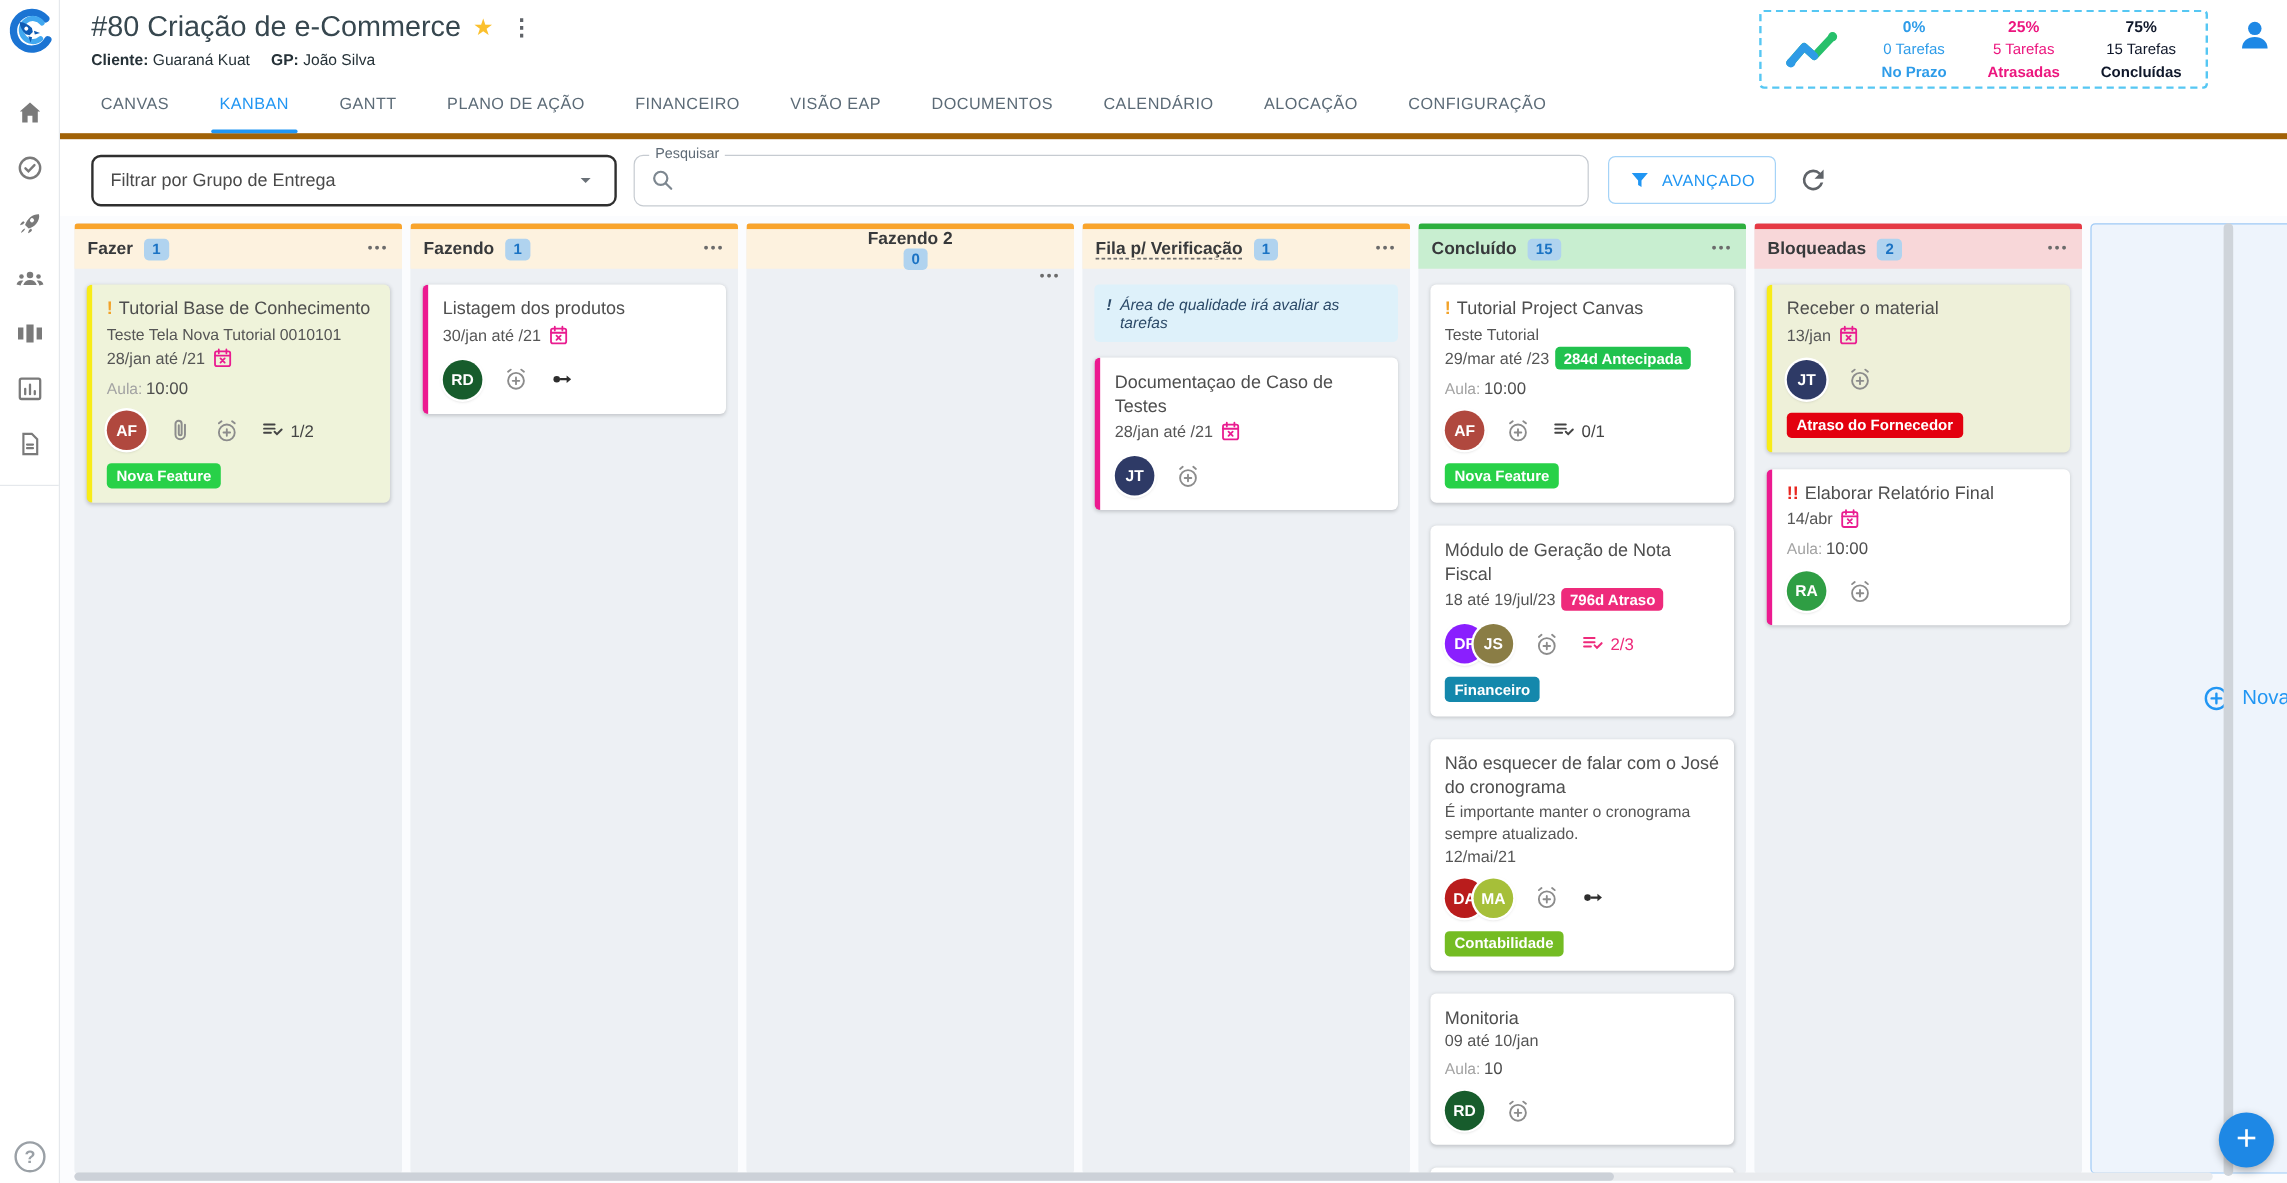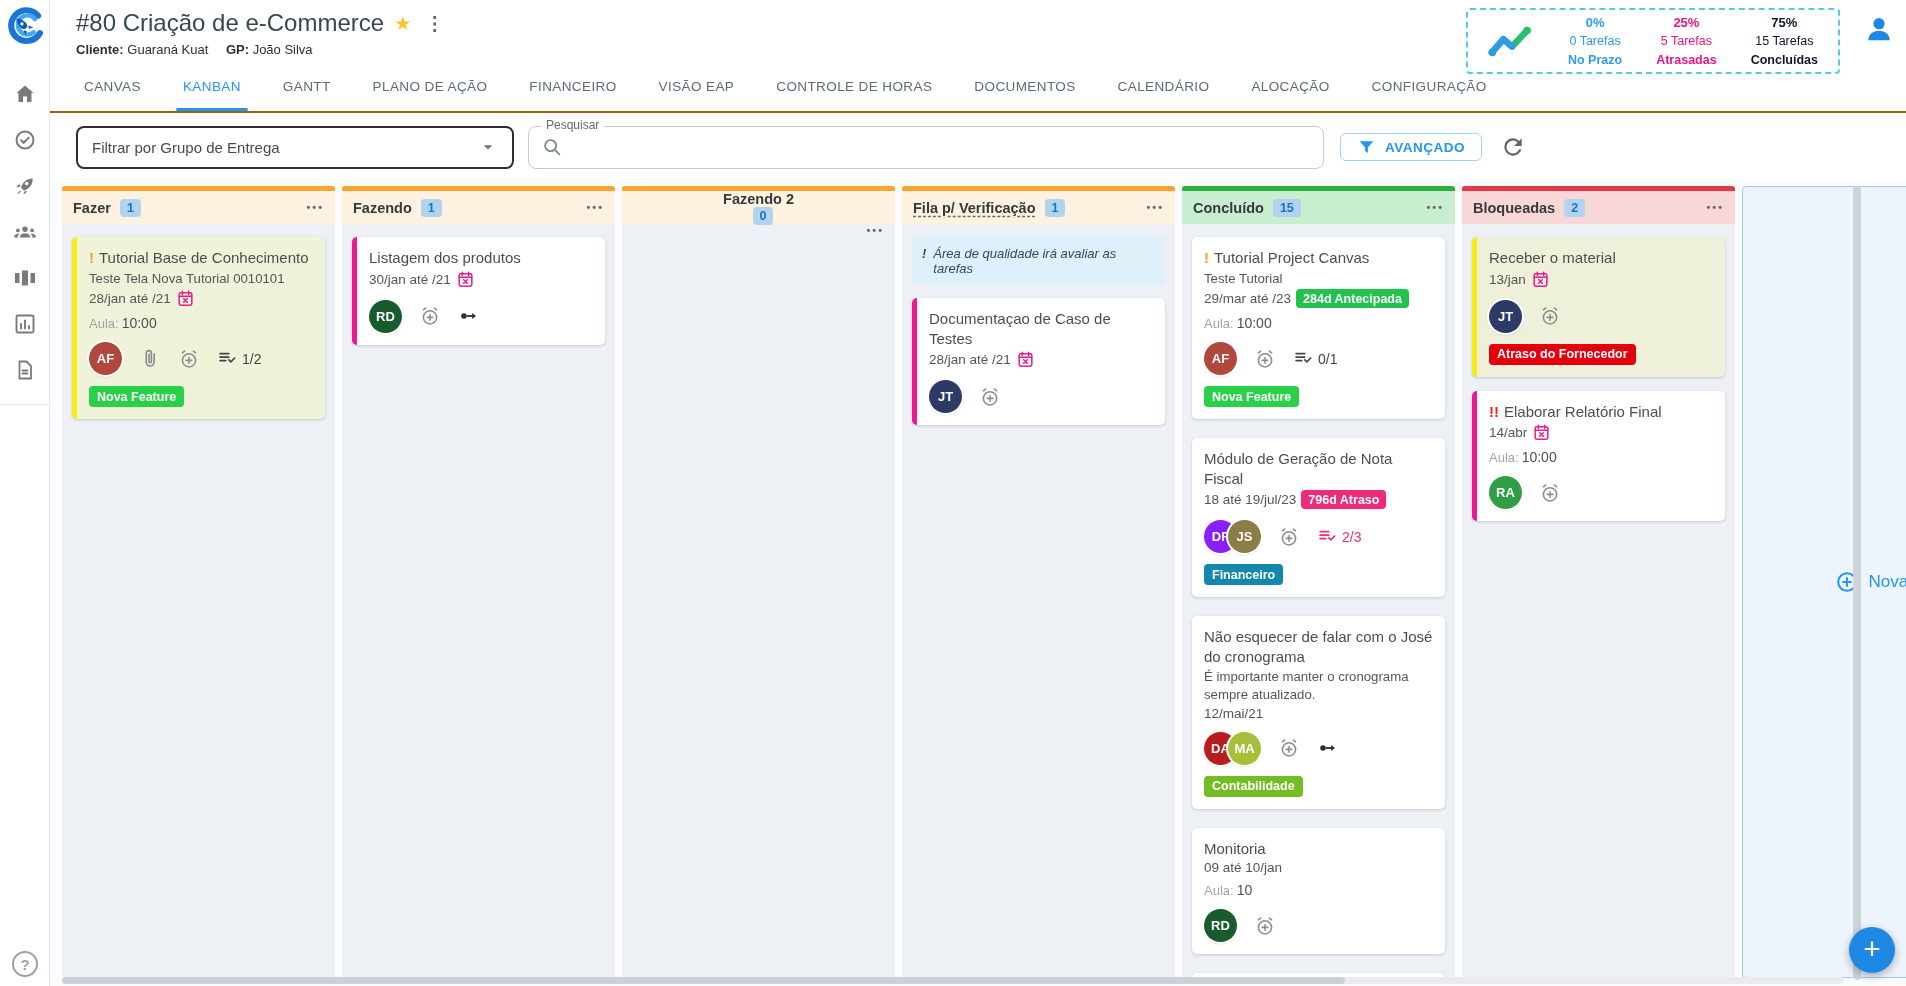--- a/index.html
+++ b/index.html
@@ -26,35 +26,35 @@
   .sub-gap{display:inline-block;width:14px;}
 
   .stats-box{position:absolute;top:8px;right:66px;height:66px;border:2px dashed #56c7f3;border-radius:4px;display:flex;align-items:center;gap:34px;padding:0 20px;background:#fff;}
   .trend{width:46px;height:38px;}
   .stat{text-align:center;font-size:12.5px;line-height:1.5;}
   .stat .pct,.stat .lbl{font-weight:bold;}
   .stat .pct{font-size:13px;}
   .user-avatar{position:absolute;top:13px;right:11px;width:32px;height:32px;cursor:pointer;}
 
   
-  .tabs{display:flex;gap:38px;padding-left:32px;border-bottom:2px solid #a16207;}
+  .tabs{display:flex;gap:38px;padding-left:32px;border-bottom:5px solid #a16207;}
   .tab{position:relative;padding:15px 2px 17px;font-size:13.5px;color:#5c6b77;letter-spacing:.4px;cursor:pointer;white-space:nowrap;}
   .tab.active{color:#2196f3;}
   .tab.active::after{content:'';position:absolute;left:-5px;right:-5px;bottom:0;height:3px;background:#2196f3;border-radius:3px;}
 
   
   .filter-row{display:flex;align-items:center;margin:12px 0 0 26px;height:44px;}
   .ctl{background:#fff;display:flex;align-items:center;}
   .group-select{width:438px;height:43px;border:2px solid #2f2f2f;border-radius:8px;padding:0 14px;color:#4a4a4a;font-size:15px;cursor:pointer;}
   .search-box{width:796px;height:43px;margin-left:14px;border:1px solid #c6cbd1;border-radius:8px;position:relative;padding:0 12px;}
   .search-legend{position:absolute;top:-9px;left:12px;font-size:12px;color:#5f6b76;background:#fff;padding:0 5px;}
   .search-box input{border:none;outline:none;flex:1;font-size:15px;color:#444;margin-left:8px;background:transparent;}
   .status-select{width:220px;height:43px;margin-left:14px;border:1px solid #c9ced4;border-radius:6px;padding:0 12px;color:#555;font-size:15px;cursor:pointer;}
   .caret{margin-left:auto;width:20px;height:20px;}
-  .adv-btn{margin-left:16px;height:28px;padding:0 16px;border:1px solid #a5d3f7;border-radius:6px;color:#2196f3;gap:9px;font-size:13.5px;letter-spacing:.5px;cursor:pointer;font-weight:bold;text-align:right;}
+  .adv-btn{margin-left:16px;height:40px;padding:0 16px;border:1px solid #a5d3f7;border-radius:6px;color:#2196f3;gap:9px;font-size:13.5px;letter-spacing:.5px;cursor:pointer;font-weight:normal;text-align:right;}
   .refresh-btn{margin-left:18px;width:26px;height:26px;cursor:pointer;}
 
   
   .board{position:absolute;top:180px;left:0;width:1856px;height:806px;background:#fbfcfe;overflow:hidden;}
   .columns{display:flex;padding:6px 0 0 12px;height:100%;}
   .column{width:273px;margin-right:7px;background:#edf0f4;border-radius:3px;flex-shrink:0;height:792px;display:flex;flex-direction:column;}
   .col-header{height:38px;border-top:5px solid #ccc;border-radius:3px 3px 0 0;display:flex;align-items:center;padding:0 11px;font-size:14.5px;font-weight:bold;color:#37393b;}
   .col-title.dashed-u{text-decoration:underline dashed #6b6b6b;text-underline-offset:3px;}
   .col-count{margin-left:9px;background:#b0d3ef;color:#1b73c4;font-size:12.5px;font-weight:bold;padding:2px 7px;border-radius:4px;}
   .col-menu{margin-left:auto;color:#6b6b6b;font-size:11px;letter-spacing:2px;font-weight:bold;cursor:pointer;line-height:1;}
@@ -279,21 +279,20 @@
         </svg>
     </div>
 
     <div class="tabs">
       <div class="tab">CANVAS</div>
       <div class="tab active">KANBAN</div>
       <div class="tab">GANTT</div>
       <div class="tab">PLANO DE AÇÃO</div>
       <div class="tab">FINANCEIRO</div>
       <div class="tab">VISÃO EAP</div>
-      <div class="tab">CONTROLE DE HORAS</div>
       <div class="tab">DOCUMENTOS</div>
       <div class="tab">CALENDÁRIO</div>
       <div class="tab">ALOCAÇÃO</div>
       <div class="tab">CONFIGURAÇÃO</div>
     </div>
 
     <div class="filter-row">
       <div class="ctl group-select">
         <span>Filtrar por Grupo de Entrega</span>
         <svg class="caret">

